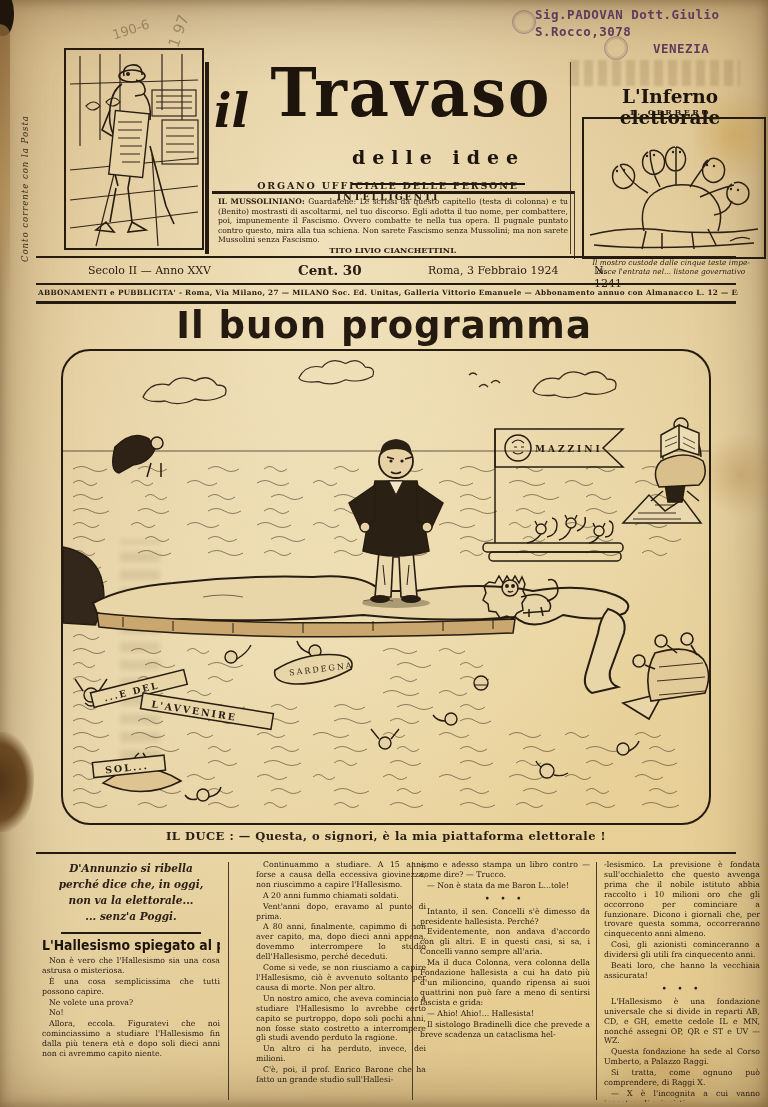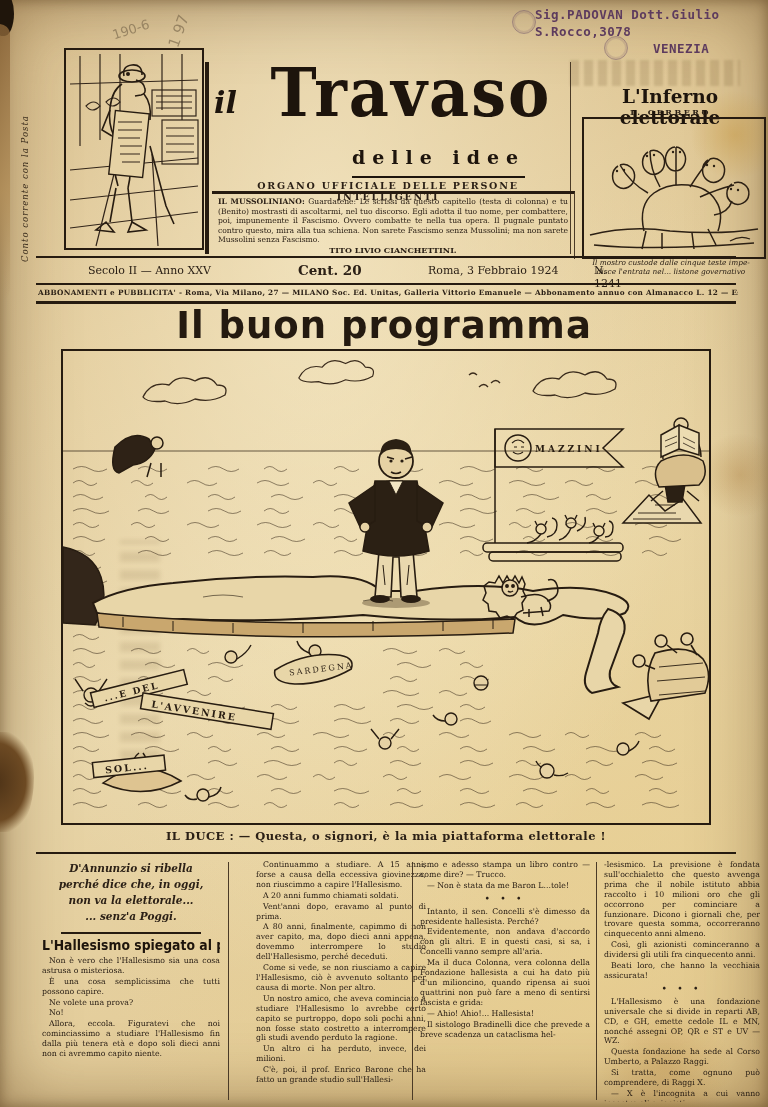--- a/index.html
+++ b/index.html
@@ -18,25 +18,25 @@
   .stamp{border:1.5px solid rgba(100,70,100,.45);border-radius:50%;width:22px;height:22px;
     box-shadow:inset 0 0 0 2px rgba(100,70,100,.15);}
   .pencil{font-family:"DejaVu Sans","Liberation Sans",sans-serif;color:#8a7758;opacity:.8;}
   
   .spine{left:20px;top:112px;height:150px;writing-mode:vertical-rl;transform:rotate(180deg);
     font-style:italic;font-size:8.5px;letter-spacing:1px;color:#3a2c1c;}
   
   .frame{border:2.5px solid #261b10;}
   .rule{background:#261b10;}
   
-  .m-il{left:214px;top:88px;font-size:30px;font-weight:bold;font-style:italic;line-height:1;color:#1d140c;}
+  .m-il{left:214px;top:88px;font-size:46px;font-weight:bold;font-style:italic;line-height:1;color:#1d140c;}
   .m-title{left:246px;top:62px;width:330px;text-align:center;font-size:62px;font-weight:bold;
     letter-spacing:2px;line-height:1;color:#1d140c;transform:scaleY(1.08);}
   .m-sub{left:352px;top:146px;font-size:19px;font-weight:bold;letter-spacing:7px;color:#1d140c;
-    border-bottom:2px solid #1d140c;padding-bottom:8px;text-align:center;}
+    border-bottom:2px solid #1d140c;padding-bottom:15px;text-align:center;}
   .m-tag{left:210px;top:180px;width:356px;text-align:center;font-size:9.5px;letter-spacing:1.8px;font-weight:bold;}
   
   .edit-box{left:212px;top:191px;width:350px;height:62px;border-top:3px solid #261b10;
     border-right:1px solid #4a3a26;padding:3px 6px 0 6px;font-size:7.6px;line-height:9.6px;text-align:justify;}
   .edit-box .sig{text-align:center;font-weight:bold;font-size:8px;margin-top:1px;}
   
   .inf-title{left:576px;top:86px;width:188px;text-align:center;font-size:18.5px;font-weight:bold;color:#1d140c;}
   .inf-sub{left:576px;top:107px;width:188px;text-align:center;font-size:8px;font-weight:bold;letter-spacing:2.5px;}
   .inf-cap{left:578px;top:258px;width:186px;font-style:italic;font-size:7.4px;line-height:9px;text-align:center;}
   
@@ -173,31 +173,31 @@
     </svg>
   </div>
   <div class="abs inf-cap">
     <div>Il mostro custode dalle cinque teste impe-</div>
     <div>disce l'entrata nel... listone governativo</div>
   </div>
 
   <div class="abs rule" style="left:36px;top:256px;width:700px;height:1.5px;"></div>
   <div class="abs dateline">
     <span class="abs" style="left:52px;top:4px;text-align:center;">Secolo II — Anno XXV</span>
-    <span class="abs price" style="left:262px;top:2px;">Cent. 20</span>
+    <span class="abs price" style="left:262px;top:2px;">Cent. 30</span>
     <span class="abs" style="left:392px;top:4px;">Roma, 3 Febbraio 1924</span>
     <span class="abs" style="left:558px;top:4px;">N. 1241</span>
   </div>
   <div class="abs rule" style="left:36px;top:283px;width:700px;height:1.5px;"></div>
   <div class="abs subline">ABBONAMENTI e PUBBLICITA' - Roma, Via Milano, 27 — MILANO Soc. Ed. Unitas, Galleria Vittorio Emanuele — Abbonamento annuo con Almanacco L. 12 — Estero L. 25</div>
   <div class="abs rule" style="left:36px;top:301px;width:700px;height:2.5px;"></div>
 
   <div class="abs headline">Il buon programma</div>
 
-  <div class="abs frame" style="left:61px;top:349px;width:646px;height:472px;">
+  <div class="abs frame" style="left:61px;top:349px;width:646px;height:472px;border-radius:29px;">
     <svg id="main-cartoon" width="646" height="472" viewBox="0 0 646 472" style="display:block">
       <defs>
         <path id="cloud" d="M0,0 q8,-16 26,-12 q10,-12 26,-4 q14,-8 22,4 q12,0 8,10 q-14,8 -30,4 q-16,8 -30,2 q-18,2 -22,-4 z"></path>
       </defs>
       <g stroke="#3a2b1c" fill="none" stroke-width="1.3">
         <use href="#cloud" x="80" y="46"></use>
         <use href="#cloud" x="262" y="30" transform="scale(0.9)"></use>
         <use href="#cloud" x="470" y="40"></use>
         <path d="M416,36 q5,-5 9,0 M428,32 q5,-5 9,0 M406,24 q4,-4 8,0"></path>
         <path d="M0,100 H646" opacity=".5"></path>

